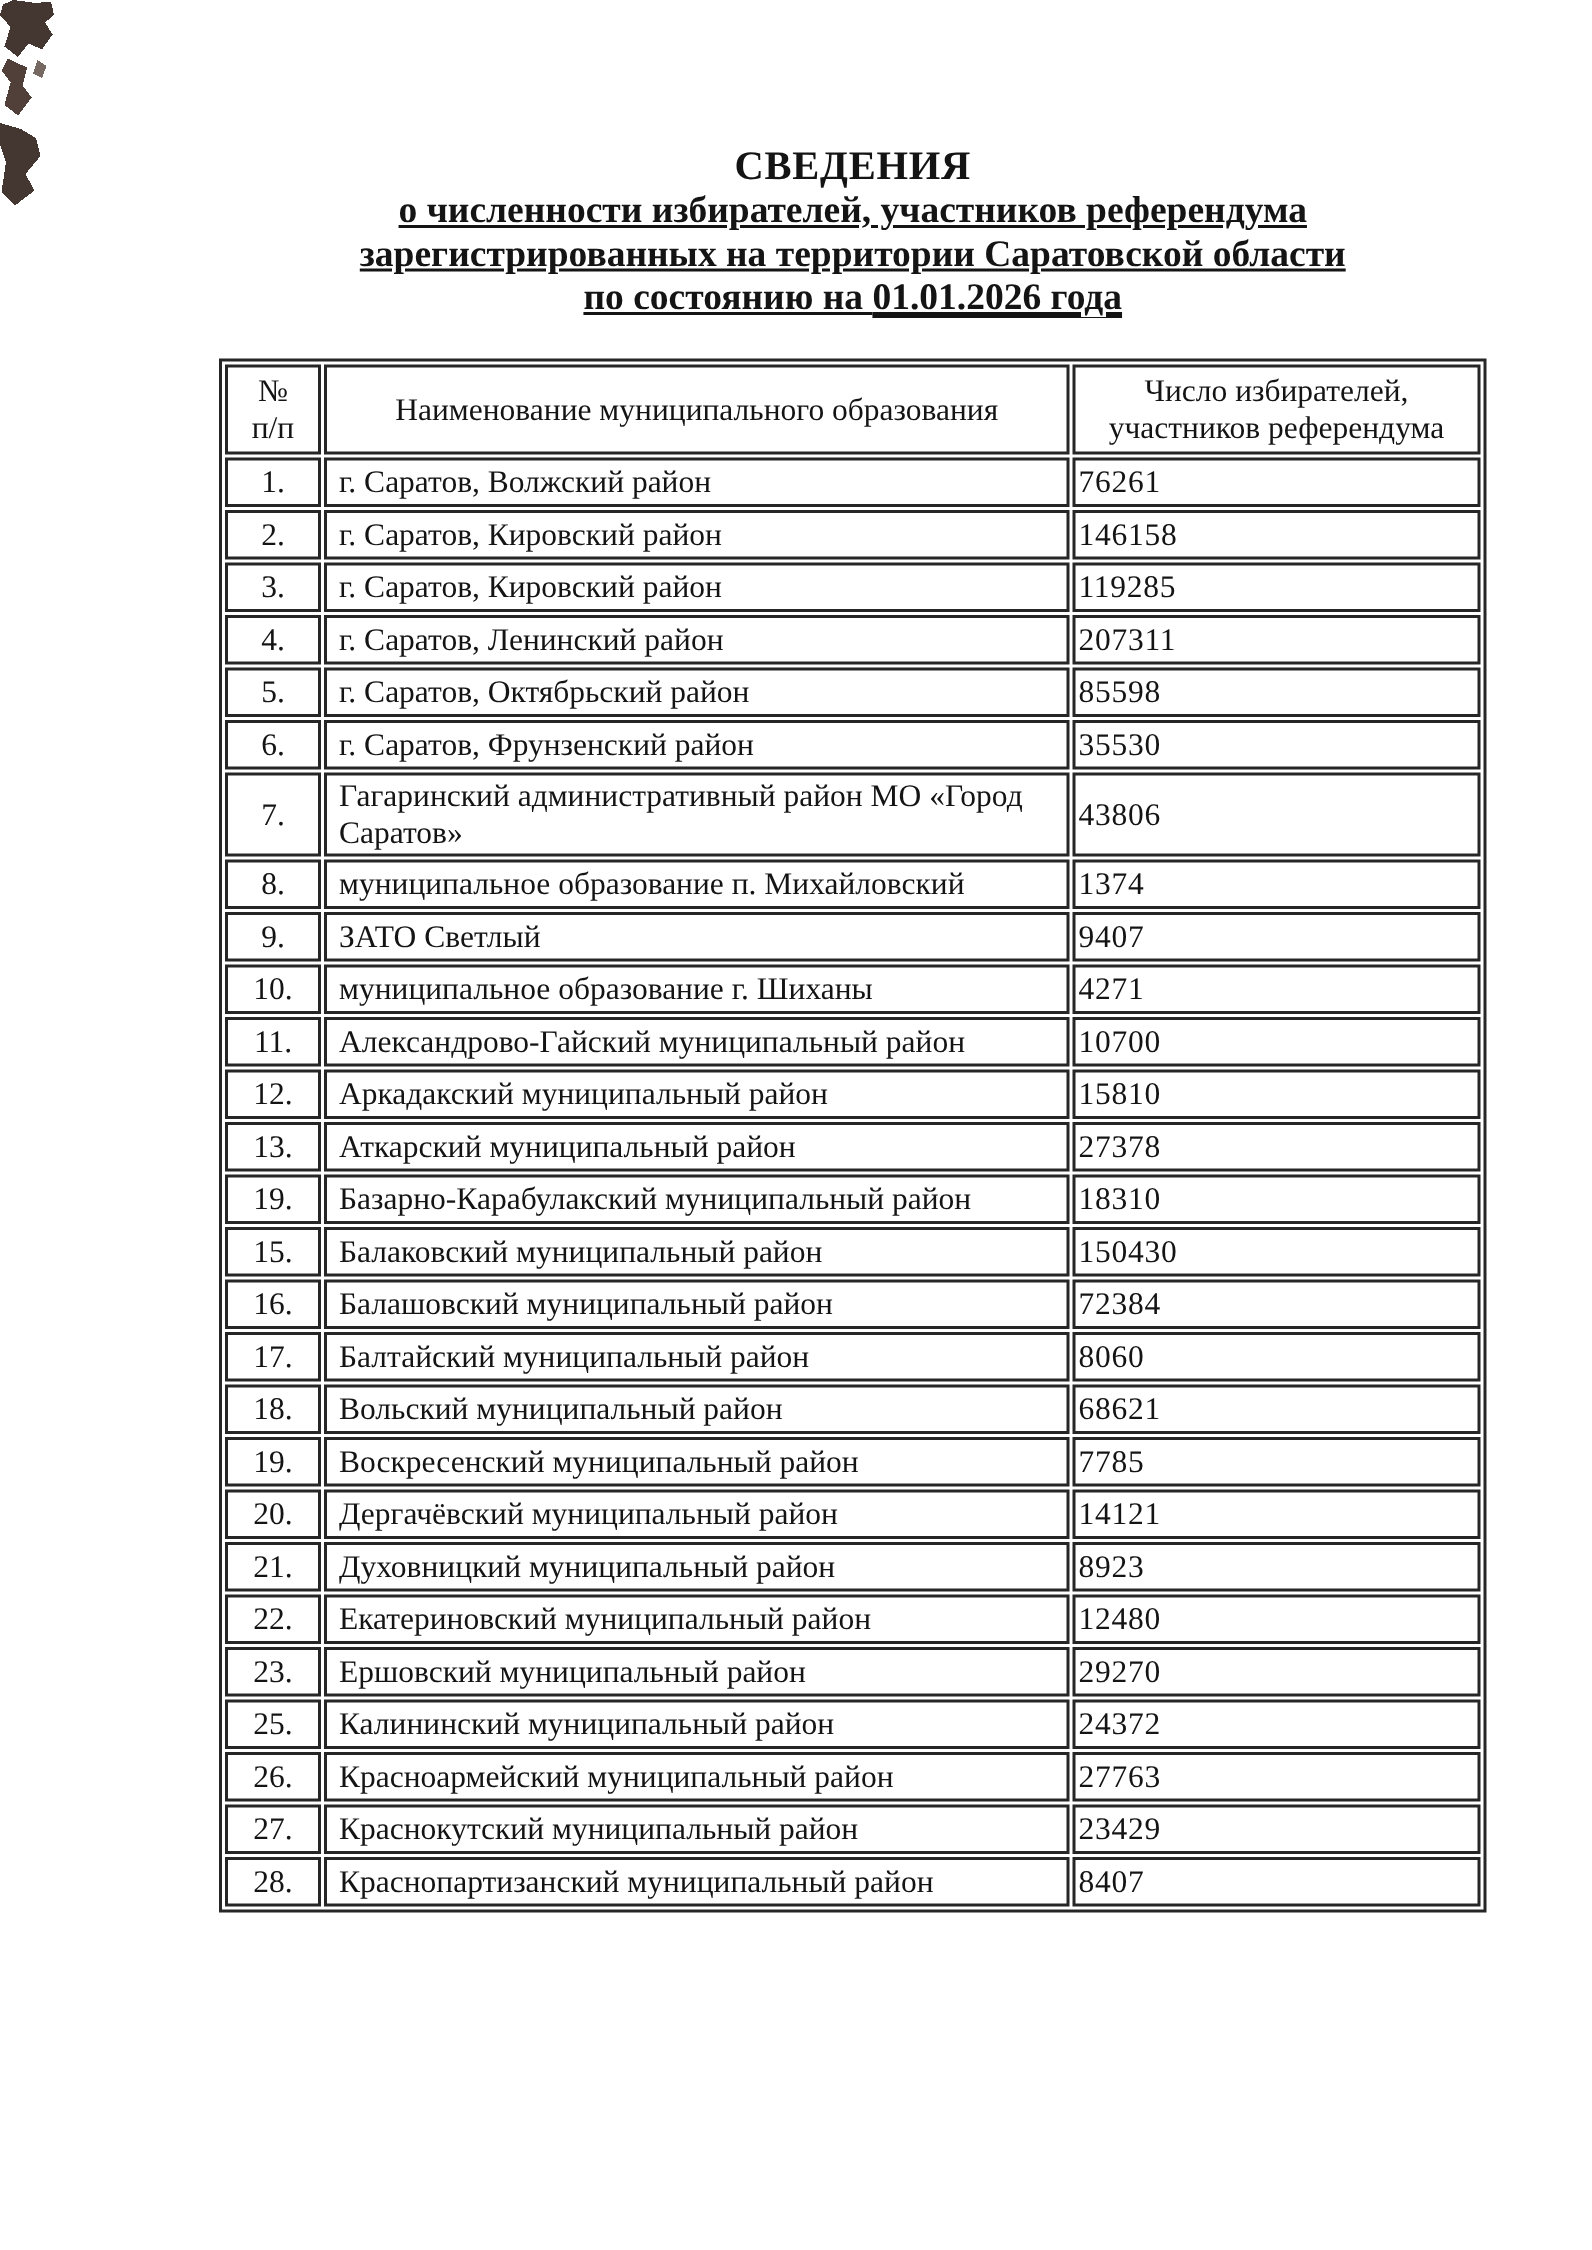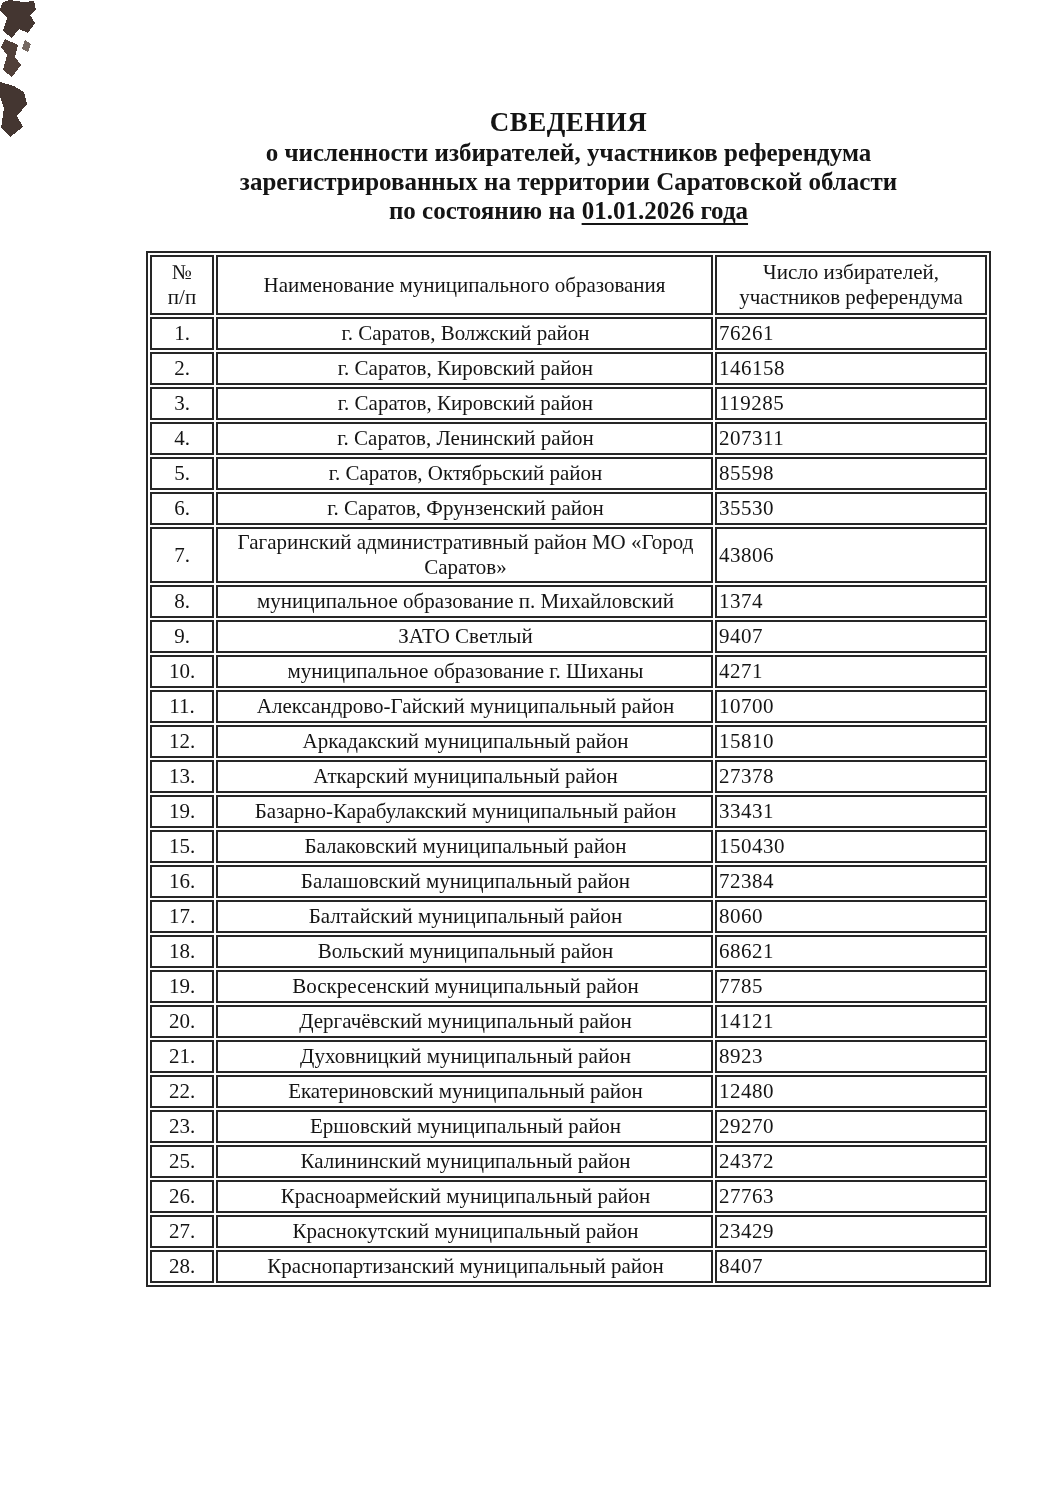--- a/index.html
+++ b/index.html
@@ -19,36 +19,37 @@
     overflow: hidden;
   }
   .scan-artifact {
     position: absolute;
     left: 0;
     top: 0;
   }
   .content {
     position: absolute;
     left: 146px;
-    top: 12px;
+    top: 0;
     width: 845px;
   }
   .title-block {
     padding-top: 95px;
     text-align: center;
     font-weight: bold;
   }
   .doc-title {
     font-size: 27px;
     line-height: 31px;
     letter-spacing: 0.5px;
   }
   .doc-subtitle {
     font-size: 25px;
     line-height: 29px;
+    text-decoration: underline;
   }
   .underlined {
     text-decoration: underline;
     text-decoration-thickness: 2px;
     text-underline-offset: 4px;
   }
   table.data-table {
     margin-top: 26px;
     width: 845px;
     table-layout: fixed;
@@ -73,21 +74,21 @@
     height: 56px;
   }
   td {
     font-size: 21px;
     line-height: 25px;
     height: 33px;
     vertical-align: middle;
     padding: 1px 2px;
   }
   td.c1 { text-align: center; }
-  td.c2 { text-align: center; padding-left: 8px; padding-right: 6px; }
+  td.c2 { text-align: left; padding-left: 8px; padding-right: 6px; }
   td.c3 { text-align: left; letter-spacing: 0.5px; }
 </style>
 </head>
 <body>
 
 <div class="page">
 
   <svg class="scan-artifact" width="42" height="142" viewBox="0 0 42 142" shape-rendering="crispEdges">
     <path fill="#2a1a14" fill-opacity="0.88" d="M9,0 L24,2 L34,1 L36,10 L30,15 L35,23 L28,33 L19,29 L12,38 L3,31 L7,18 L0,10 L2,3 Z"></path>
     <path fill="#321f16" fill-opacity="0.85" d="M5,39 L18,45 L15,57 L21,65 L12,77 L3,70 L7,55 L1,47 Z"></path>
@@ -198,21 +199,21 @@
 
   <tr>
     <td class="c1">13.</td>
     <td class="c2">Аткарский муниципальный район</td>
     <td class="c3">27378</td>
   </tr>
 
   <tr>
     <td class="c1">19.</td>
     <td class="c2">Базарно-Карабулакский муниципальный район</td>
-    <td class="c3">33431</td>
+    <td class="c3">18310</td>
   </tr>
 
   <tr>
     <td class="c1">15.</td>
     <td class="c2">Балаковский муниципальный район</td>
     <td class="c3">150430</td>
   </tr>
 
   <tr>
     <td class="c1">16.</td>

